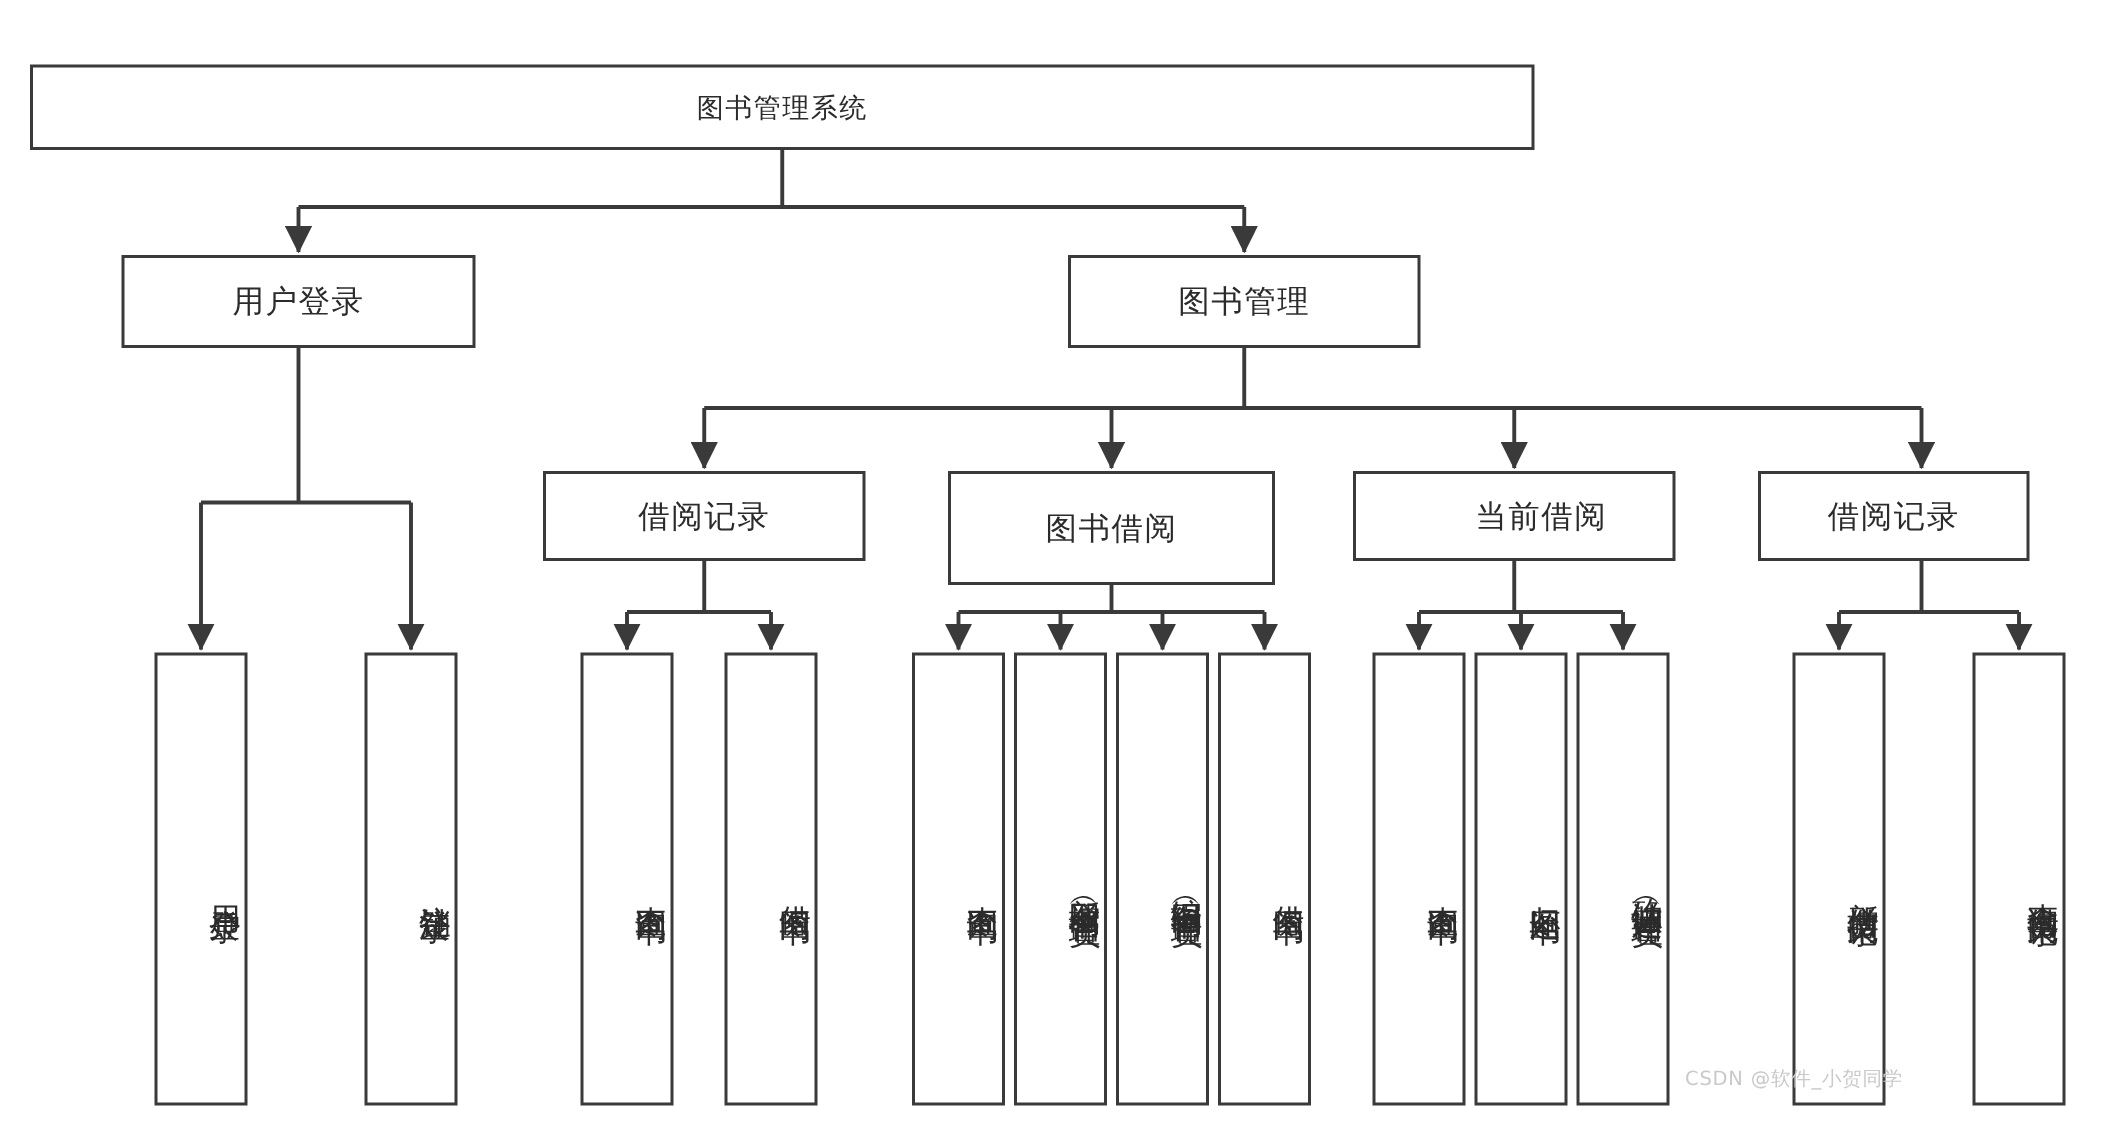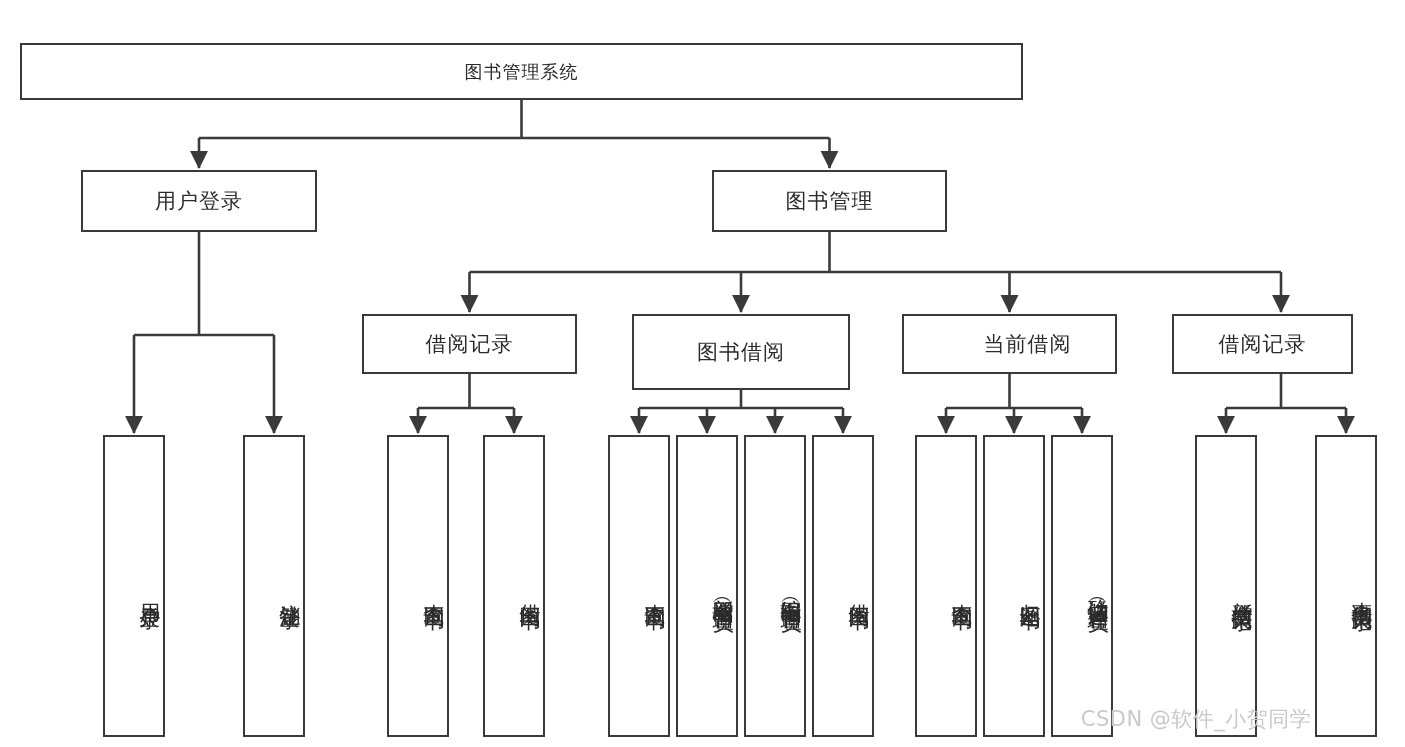--- a/index.html
+++ b/index.html
@@ -54,21 +54,21 @@
     padding-top: 10px;
     text-align: center;
   }
   .node-v .vlabel {
     writing-mode: vertical-rl;
     text-orientation: upright;
     display: block;
   }
   .watermark {
     position: absolute;
-    font-size: 21px;
+    font-size: 13px;
     color: #c9c9c9;
     white-space: nowrap;
     letter-spacing: 0.5px;
     user-select: none;
   }
 </style>
 </head>
 <body>
 
 <div id="canvas">

